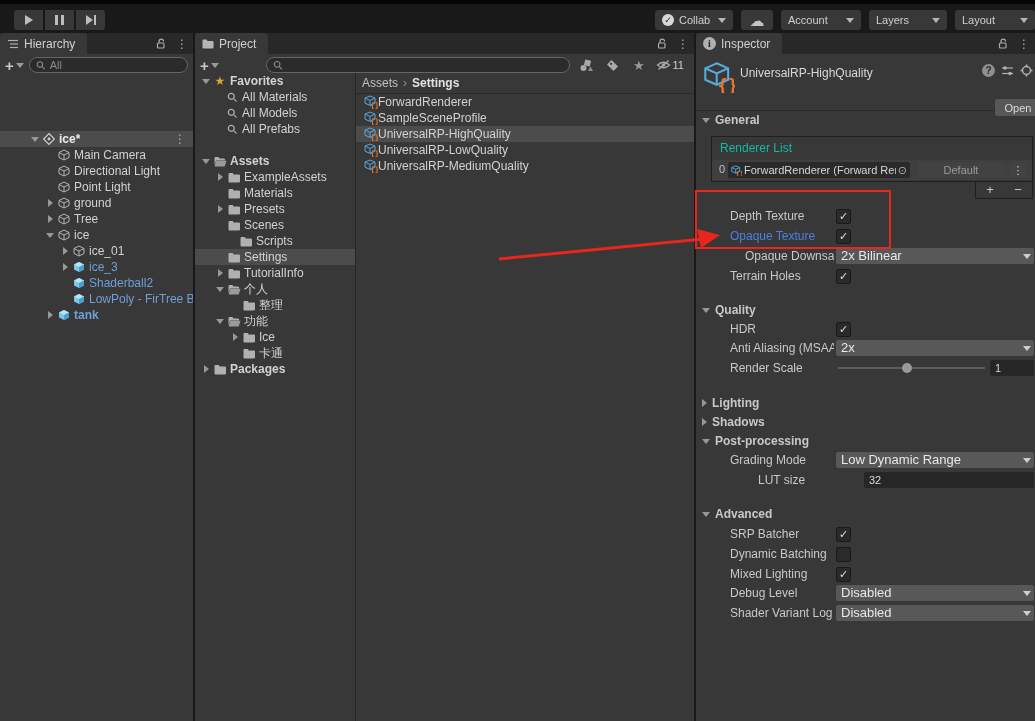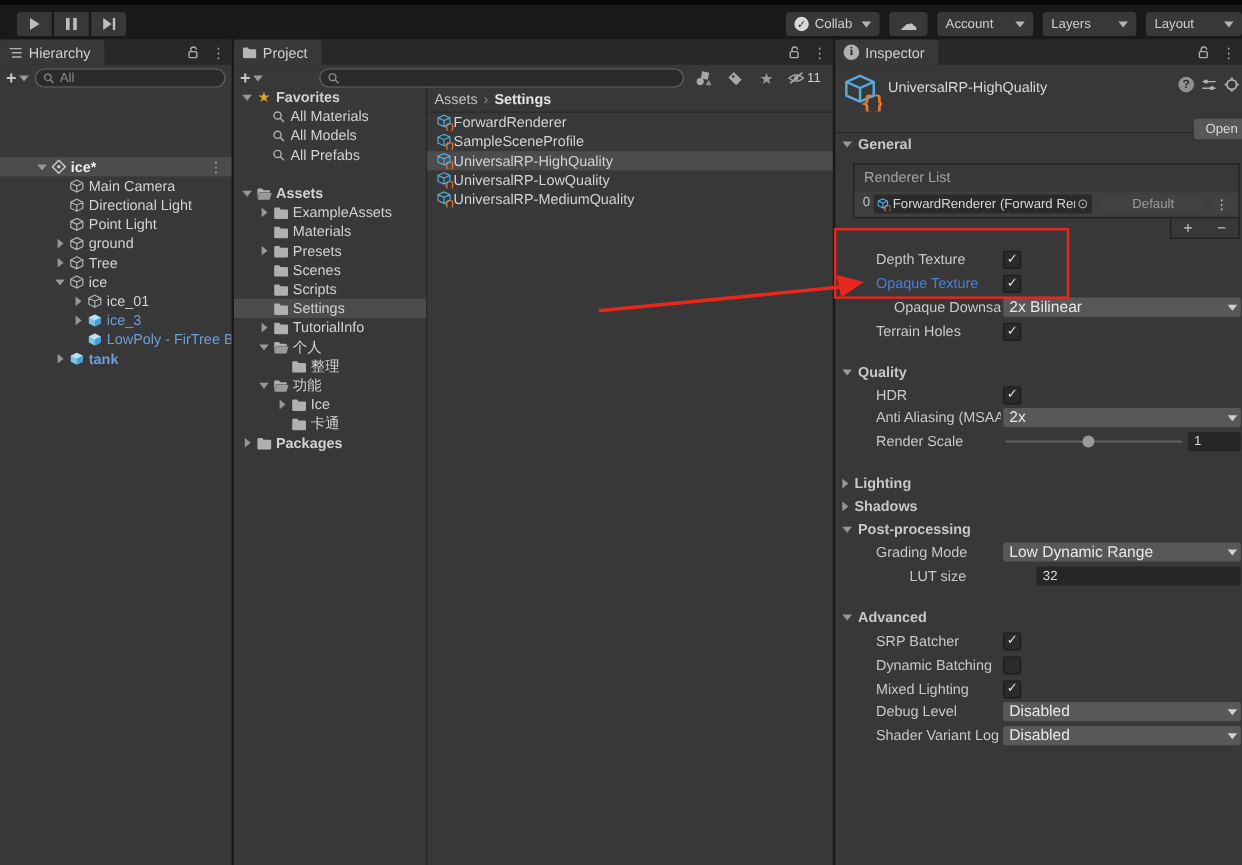--- a/index.html
+++ b/index.html
@@ -75,21 +75,21 @@
   .prow{position:absolute;left:0;right:0;height:16px;}
   .plabel{position:absolute;left:34px;top:1px;width:104px;overflow:hidden;white-space:nowrap;color:#c8c8c8;}
   .plabel.indent2{left:49px;width:89px;}
   .linkblue{color:#4a7fe1;}
   .chk{position:absolute;left:140px;top:1px;width:13px;height:13px;background:#2a2a2a;border:1px solid #191919;border-radius:2px;color:#e0e0e0;font-size:11px;line-height:13px;text-align:center;}
   .drop{position:absolute;left:140px;right:1px;top:0;height:16px;background:#585858;border-radius:2px;color:#e8e8e8;font-size:13px;line-height:16px;padding-left:5px;box-sizing:border-box;overflow:hidden;white-space:nowrap;}
   .drop .dcaret{position:absolute;right:3px;top:6px;width:0;height:0;border-left:4px solid transparent;border-right:4px solid transparent;border-top:5px solid #d0d0d0;}
   .nfield{position:absolute;left:140px;right:1px;top:0;height:16px;background:#262626;border-radius:2px;color:#d8d8d8;font-size:11px;line-height:16px;padding-left:5px;box-sizing:border-box;}
   
   .rlbox{position:absolute;left:15px;right:2px;top:103px;height:46px;border:1px solid #1f1f1f;background:#383838;box-sizing:border-box;}
-  .rltitle{position:absolute;left:8px;top:4px;color:#a3a3a3;}
+  .rltitle{position:absolute;left:8px;top:4px;color:#14b8a6;}
   .rlrow{position:absolute;left:0;right:0;top:23px;height:20px;background:#3f3f3f;}
   .rlidx{position:absolute;left:7px;top:3px;color:#c0c0c0;font-size:11px;}
   .objfield{position:absolute;left:16px;top:2px;width:182px;height:16px;background:#2a2a2a;border-radius:2px;display:flex;align-items:center;padding:0 3px;box-sizing:border-box;gap:2px;}
   .objfield .otext{color:#d6d6d6;font-size:11px;overflow:hidden;white-space:nowrap;flex:1;}
   .objpick{color:#b5b5b5;font-size:11px;line-height:1;}
   .defbtn{position:absolute;left:206px;top:2px;width:86px;height:16px;background:#424242;border-radius:3px;color:#9b9b9b;font-size:11px;display:flex;align-items:center;justify-content:center;}
   .rlkebab{position:absolute;right:5px;top:2px;width:18px;height:16px;background:#424242;border-radius:3px;color:#c8c8c8;display:flex;align-items:center;justify-content:center;font-size:11px;}
   .pmbar{position:absolute;right:2px;top:149px;width:58px;height:17px;background:#383838;border:1px solid #1f1f1f;border-top:none;box-sizing:border-box;display:flex;}
   .pmbar span{flex:1;text-align:center;color:#c8c8c8;font-size:13px;line-height:15px;}
   
@@ -271,20 +271,30 @@
       <span class="lbl blue">ice_3</span>
     </div>
     <div class="row" style="padding-left:72px;">
       <span class="icon14">
           <svg width="12" height="12" viewBox="0 0 12 12">
             <path d="M6 1 L11 3.5 L11 8.5 L6 11 L1 8.5 L1 3.5 Z" fill="#7ec5ea"></path>
             <path d="M1 3.5 L6 6 L11 3.5 L6 1 Z" fill="#b9e2f5"></path>
             <path d="M6 6 L11 3.5 L11 8.5 L6 11 Z" fill="#4a9fd0"></path>
           </svg>
         </span>
+      <span class="lbl blue">Shaderball2</span>
+    </div>
+    <div class="row" style="padding-left:72px;">
+      <span class="icon14">
+          <svg width="12" height="12" viewBox="0 0 12 12">
+            <path d="M6 1 L11 3.5 L11 8.5 L6 11 L1 8.5 L1 3.5 Z" fill="#7ec5ea"></path>
+            <path d="M1 3.5 L6 6 L11 3.5 L6 1 Z" fill="#b9e2f5"></path>
+            <path d="M6 6 L11 3.5 L11 8.5 L6 11 Z" fill="#4a9fd0"></path>
+          </svg>
+        </span>
       <span class="lbl blue">LowPoly - FirTree B</span>
     </div>
     <div class="row" style="padding-left:43px;font-weight:bold;">
       <span class="fold">
           <span class="tri-r"></span>
         </span>
       <span class="icon14">
           <svg width="12" height="12" viewBox="0 0 12 12">
             <path d="M6 1 L11 3.5 L11 8.5 L6 11 L1 8.5 L1 3.5 Z" fill="#7ec5ea"></path>
             <path d="M1 3.5 L6 6 L11 3.5 L6 1 Z" fill="#b9e2f5"></path>
@@ -430,21 +440,21 @@
       <span class="lbl">Presets</span>
     </div>
     <div class="row" style="padding-left:32px;">
       <span class="icon14">
           <svg width="13" height="11" viewBox="0 0 13 11">
             <path d="M0.5 2 a1 1 0 0 1 1-1 h3.2 l1 1.5 h5.3 a1 1 0 0 1 1 1 v6 a1 1 0 0 1 -1 1 h-9.5 a1 1 0 0 1 -1-1 Z" fill="#b0b0b0"></path>
           </svg>
         </span>
       <span class="lbl">Scenes</span>
     </div>
-    <div class="row" style="padding-left:32px;">
+    <div class="row" style="padding-left:44px;">
       <span class="icon14">
           <svg width="13" height="11" viewBox="0 0 13 11">
             <path d="M0.5 2 a1 1 0 0 1 1-1 h3.2 l1 1.5 h5.3 a1 1 0 0 1 1 1 v6 a1 1 0 0 1 -1 1 h-9.5 a1 1 0 0 1 -1-1 Z" fill="#b0b0b0"></path>
           </svg>
         </span>
       <span class="lbl">Scripts</span>
     </div>
     <div class="row sel" style="padding-left:32px;">
       <span class="icon14">
           <svg width="13" height="11" viewBox="0 0 13 11">

